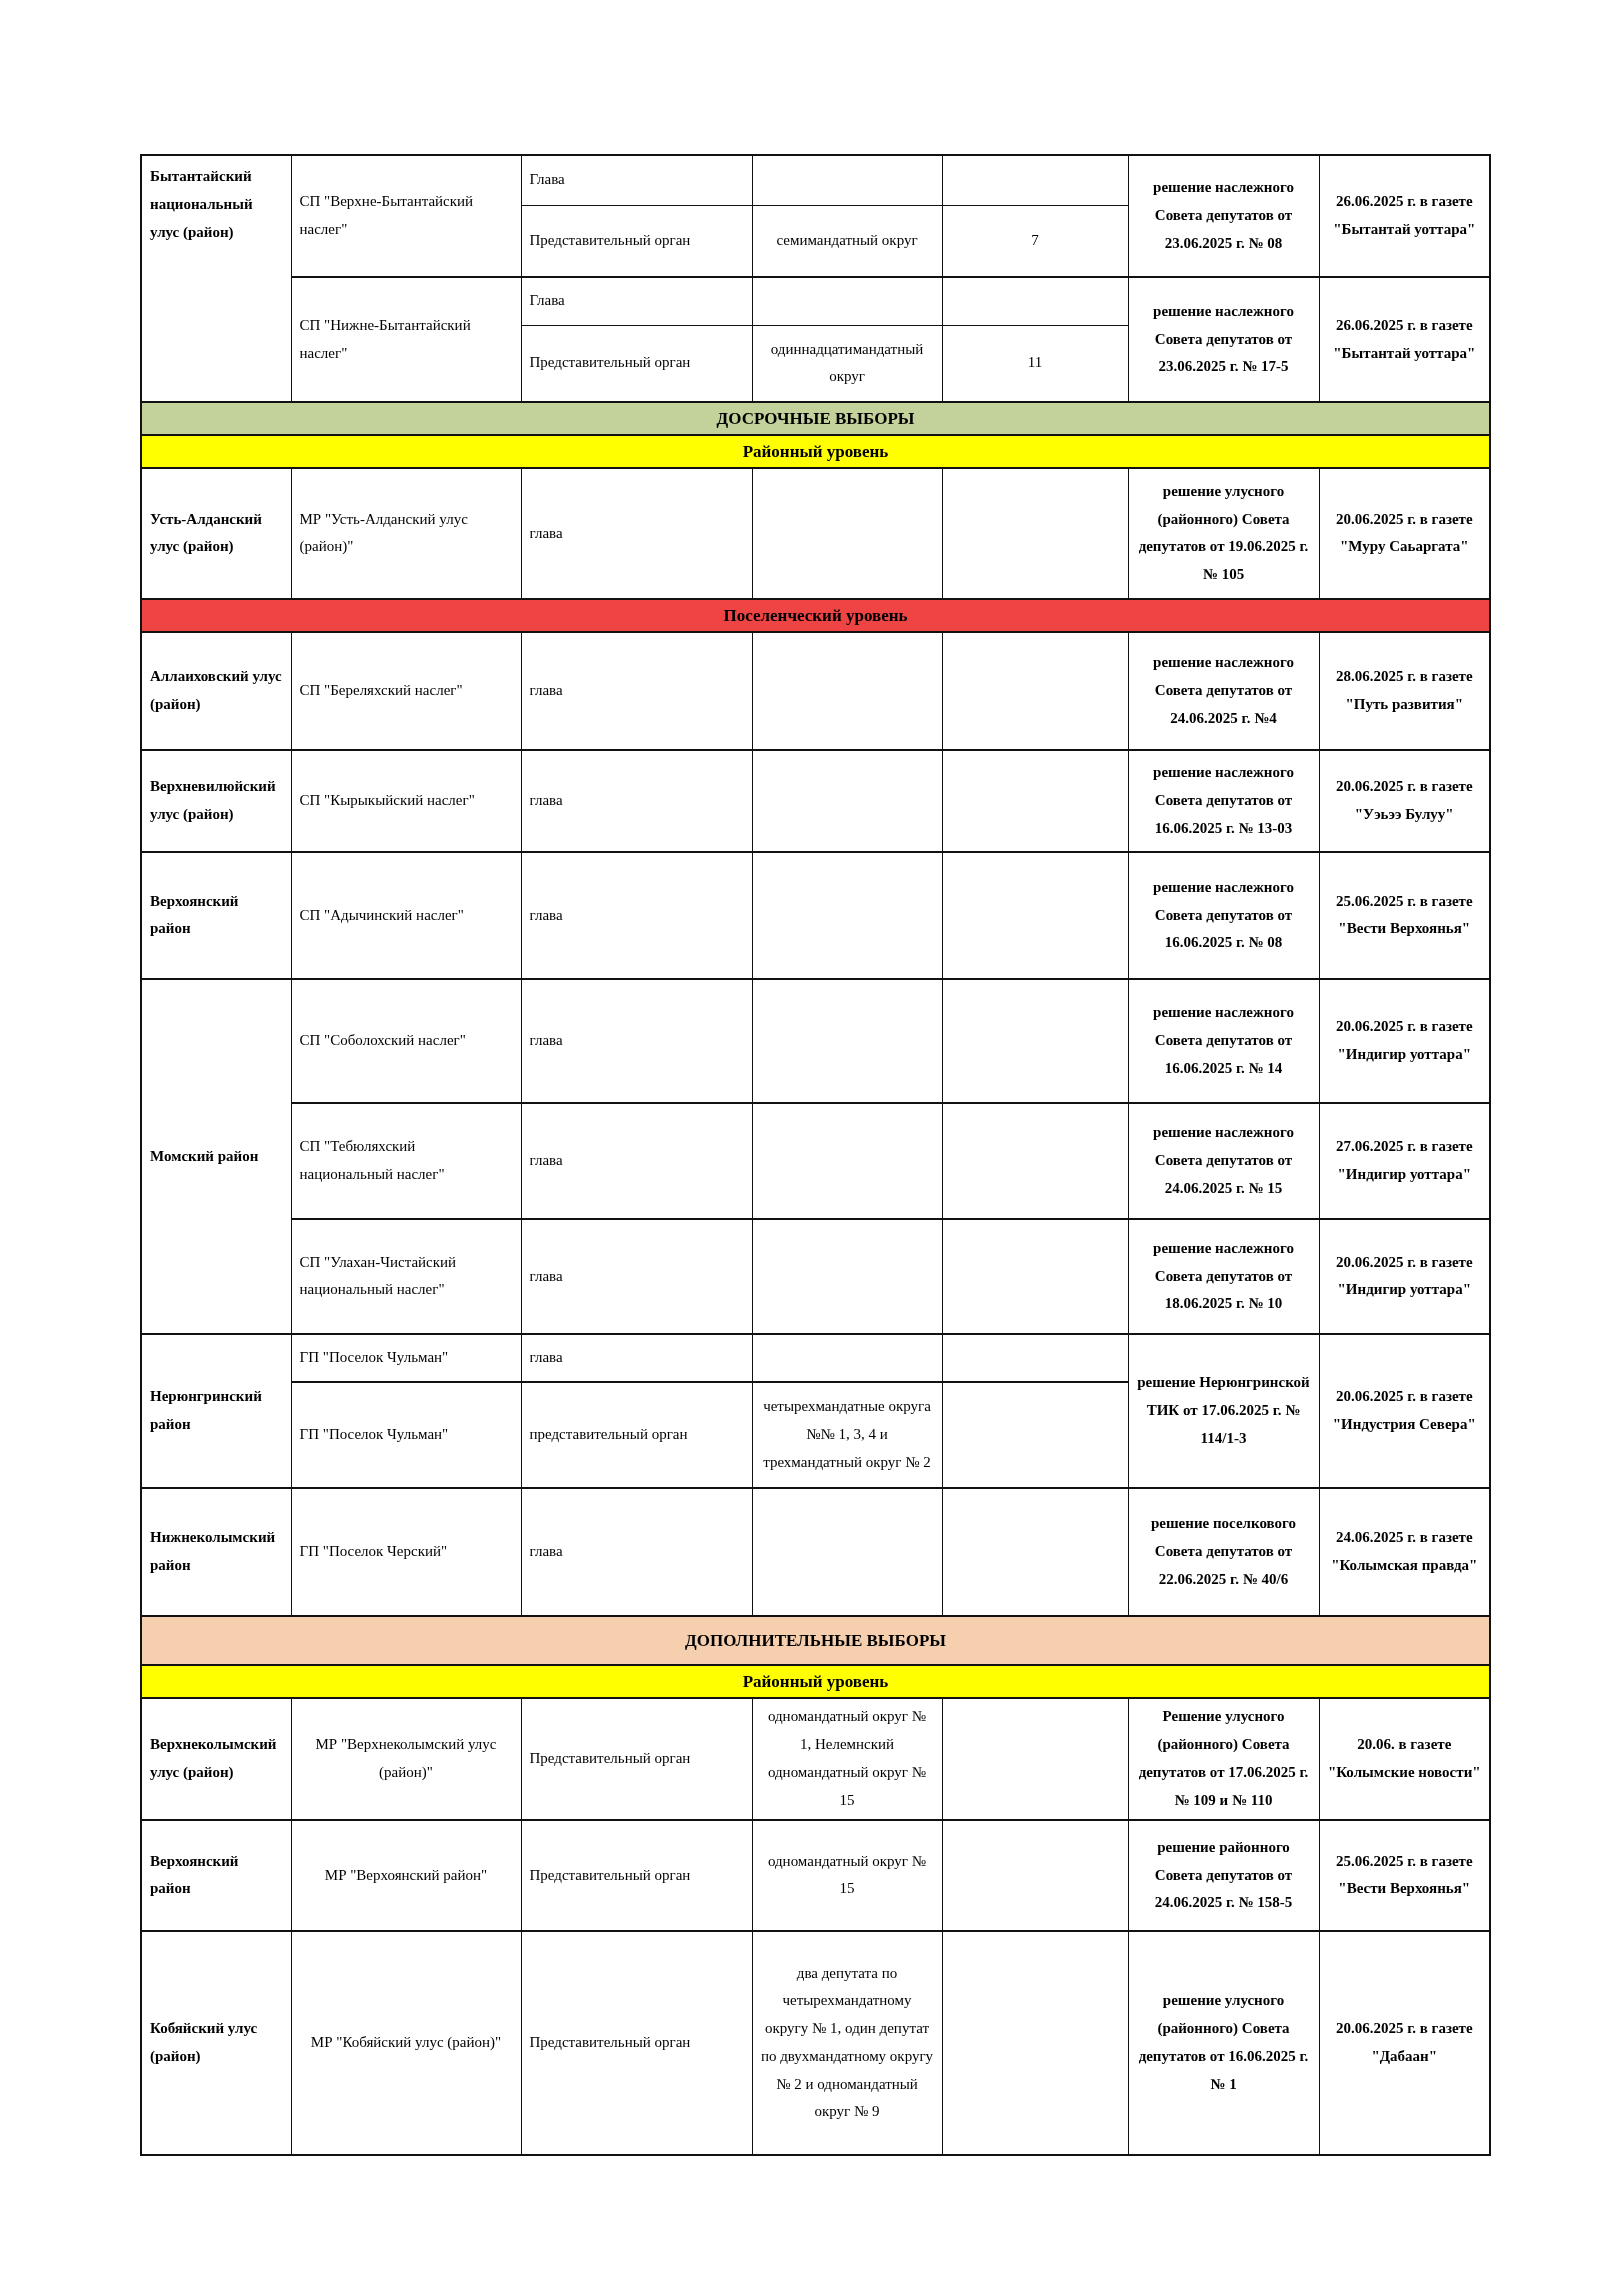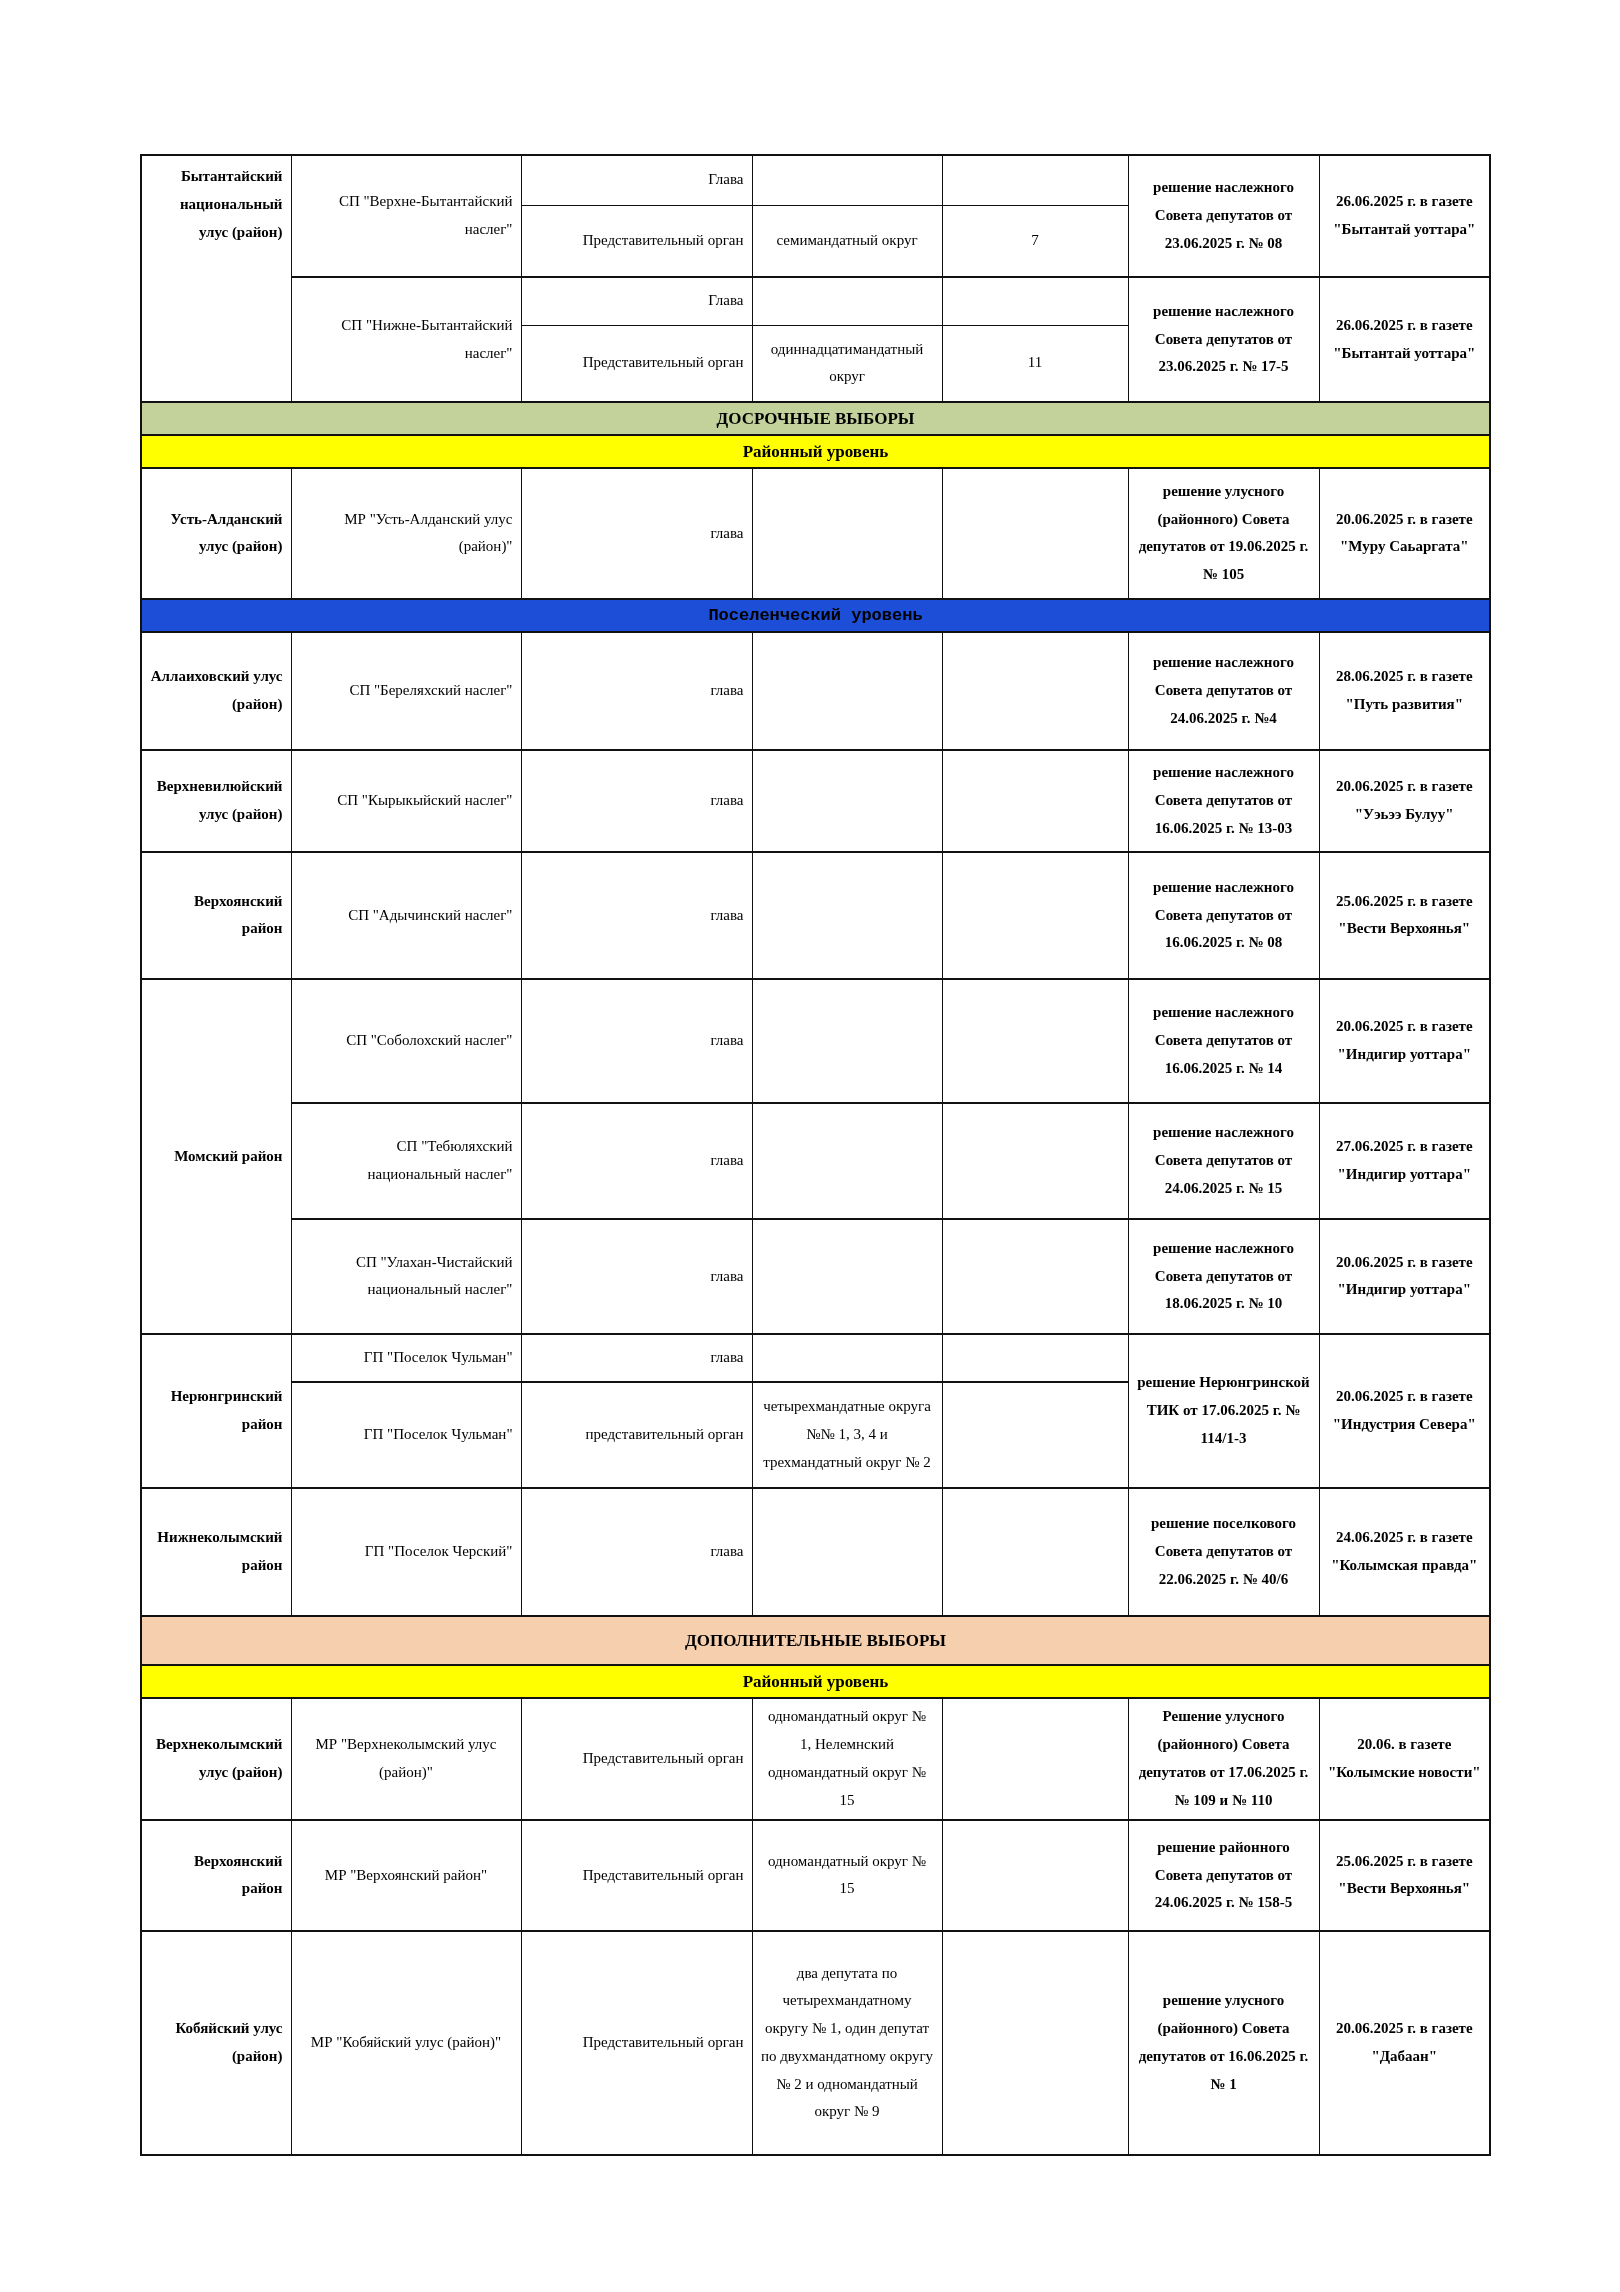--- a/index.html
+++ b/index.html
@@ -38,21 +38,21 @@
     line-height: 1.85;
     vertical-align: middle;
     text-align: center;
     overflow-wrap: break-word;
     word-wrap: break-word;
   }
   table.elections tr.sep td {
     border-top: 2.7px solid #111111;
   }
   table.elections td.b { font-weight: bold; }
-  table.elections td.a-left { text-align: right; }
+  table.elections td.a-left { text-align: left; }
   table.elections td.a-center { text-align: center; }
   table.elections td.v-top { vertical-align: top; padding-top: 7.2px; }
   table.elections td.band {
     font-weight: bold;
     text-align: center;
     font-size: 17px;
     line-height: 1.4;
     border-top: 2.7px solid #111111;
     border-bottom: 2.7px solid #111111;
     padding: 3.6px;
@@ -109,21 +109,21 @@
         <tr class="sep" style="height: 131px;">
           <td class="b a-left">Усть-Алданский улус (район)</td>
           <td class="a-left">МР "Усть-Алданский улус (район)"</td>
           <td class="a-left">глава</td>
           <td class="a-center"></td>
           <td class="a-center"></td>
           <td class="b a-center">решение улусного (районного) Совета депутатов от 19.06.2025 г. № 105</td>
           <td class="b a-center">20.06.2025 г. в газете "Муру Саьаргата"</td>
         </tr>
         <tr style="height: 30px;">
-          <td colspan="7" class="band" style="background: #1d4ed8; font-family: Liberation Mono, monospace;">Поселенческий уровень</td>
+          <td colspan="7" class="band" style="background: #ef4444;">Поселенческий уровень</td>
         </tr>
         <tr class="sep" style="height: 118px; margin-left: 8px;">
           <td class="b a-left">Аллаиховский улус (район)</td>
           <td class="a-left">СП "Береляхский наслег"</td>
           <td class="a-left">глава</td>
           <td class="a-center"></td>
           <td class="a-center"></td>
           <td class="b a-center">решение наслежного Совета депутатов от 24.06.2025 г. №4</td>
           <td class="b a-center">28.06.2025 г. в газете "Путь развития"</td>
         </tr>

